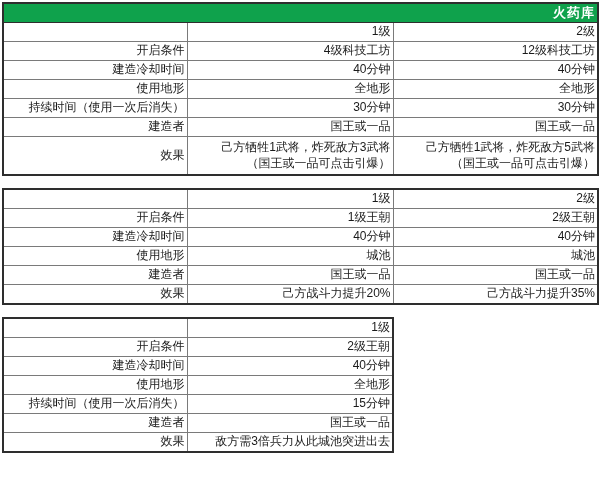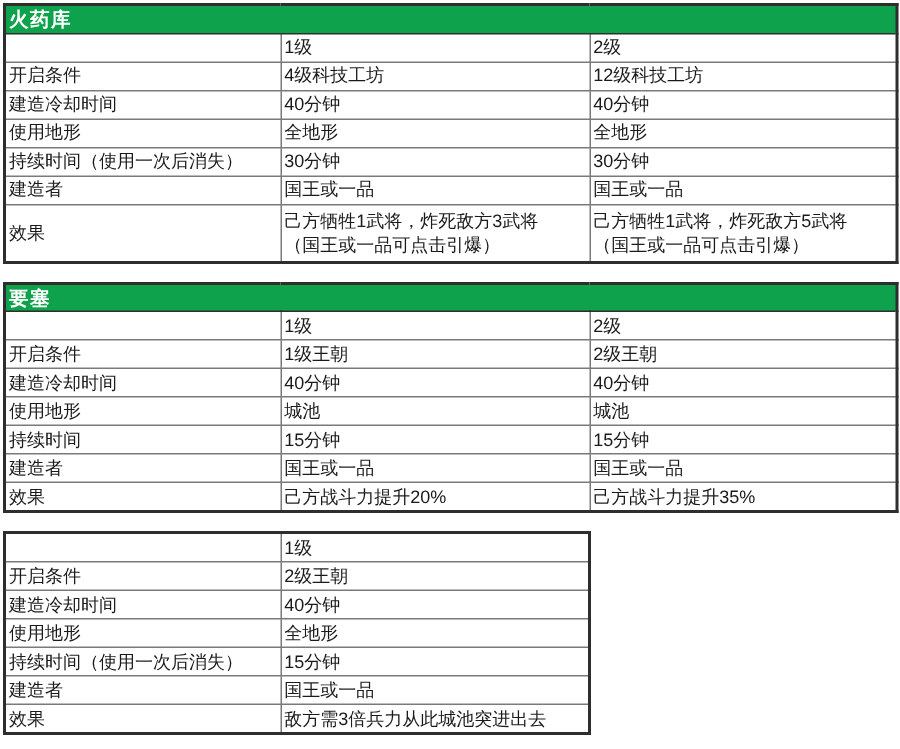--- a/index.html
+++ b/index.html
@@ -22,21 +22,21 @@
     table-layout: fixed;
     width: 595px;
     margin: 0 0 12px 0;
     border: 2px solid var(--border-outer, #2e2e2e);
   }
   table.grid.narrow {
     width: 391px;
   }
   table.grid td {
     border: 1px solid var(--border-inner, #7a7a7a);
-    text-align: left;
+    text-align: right;
     vertical-align: middle;
     font-size: 12px;
     color: var(--text-color, #1a1a1a);
     height: 18px;
     line-height: 1.35;
     padding: 0 2px;
     overflow: hidden;
   }
   table.grid tr.tall td {
     height: 37px;
@@ -103,46 +103,38 @@
       </tbody>
     </table>
     <table class="grid">
       <colgroup>
         <col style="width: 184px;">
         <col style="width: 206px;">
         <col style="width: 205px;">
       </colgroup>
       <tbody>
         <tr>
-          <td colspan="3" class="title">要塞</td>
-        </tr>
-        <tr>
           <td></td>
           <td>1级</td>
           <td>2级</td>
         </tr>
         <tr>
           <td>开启条件</td>
           <td>1级王朝</td>
           <td>2级王朝</td>
         </tr>
         <tr>
           <td>建造冷却时间</td>
           <td>40分钟</td>
           <td>40分钟</td>
         </tr>
         <tr>
           <td>使用地形</td>
           <td>城池</td>
           <td>城池</td>
-        </tr>
-        <tr>
-          <td>持续时间</td>
-          <td>15分钟</td>
-          <td>15分钟</td>
         </tr>
         <tr>
           <td>建造者</td>
           <td>国王或一品</td>
           <td>国王或一品</td>
         </tr>
         <tr>
           <td>效果</td>
           <td>己方战斗力提升20%</td>
           <td>己方战斗力提升35%</td>

